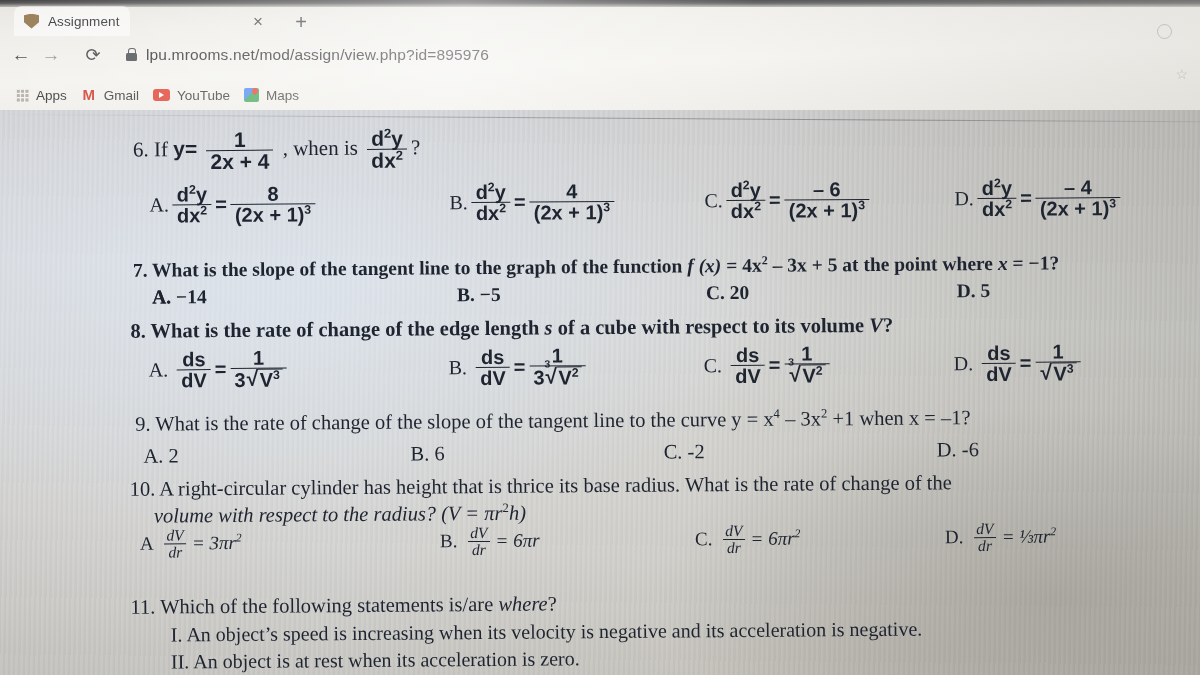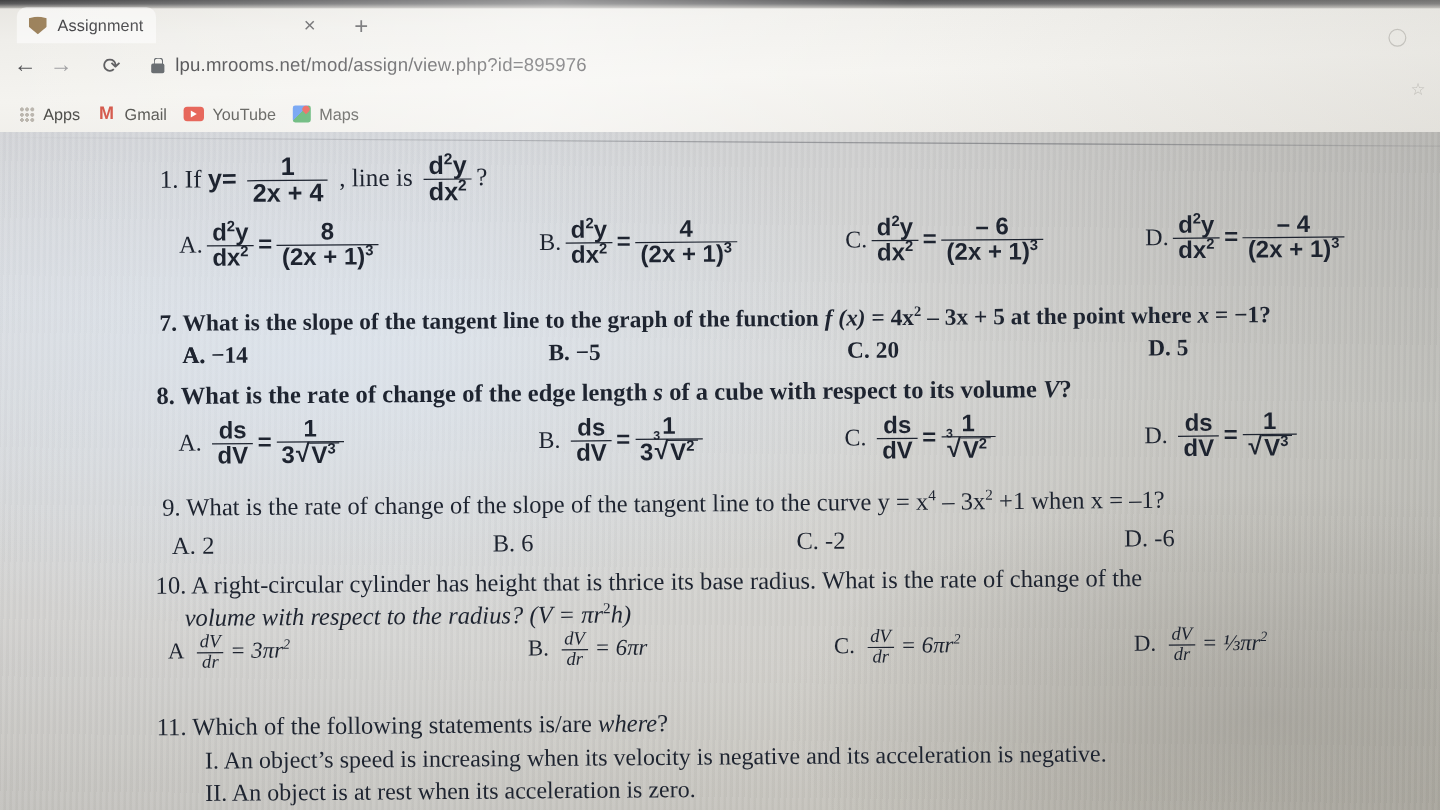--- a/index.html
+++ b/index.html
@@ -239,27 +239,27 @@
       </div>
     </div>
   </div>
 
   <div class="page">
     <div class="topline"></div>
 
     <div class="content">
 
       <div class="q" id="q6">
-        <span>1. If</span>
+        <span>6. If</span>
         <span class="sans">y</span><span class="sans">=</span>
         <span class="frac sans">
           <span class="num">1</span>
           <span class="den">2x + 4</span>
         </span>
-        <span>, line is</span>
+        <span>, when is</span>
         <span class="frac sans">
           <span class="num"><span>d</span><sup>2</sup><span>y</span></span>
           <span class="den"><span>dx</span><sup>2</sup></span>
         </span><span>?</span>
       </div>
 
       <div class="q optrow" id="q6opts">
         <div class="c1">
           <span class="opt-letter">A.</span>
           <span class="frac sans">

